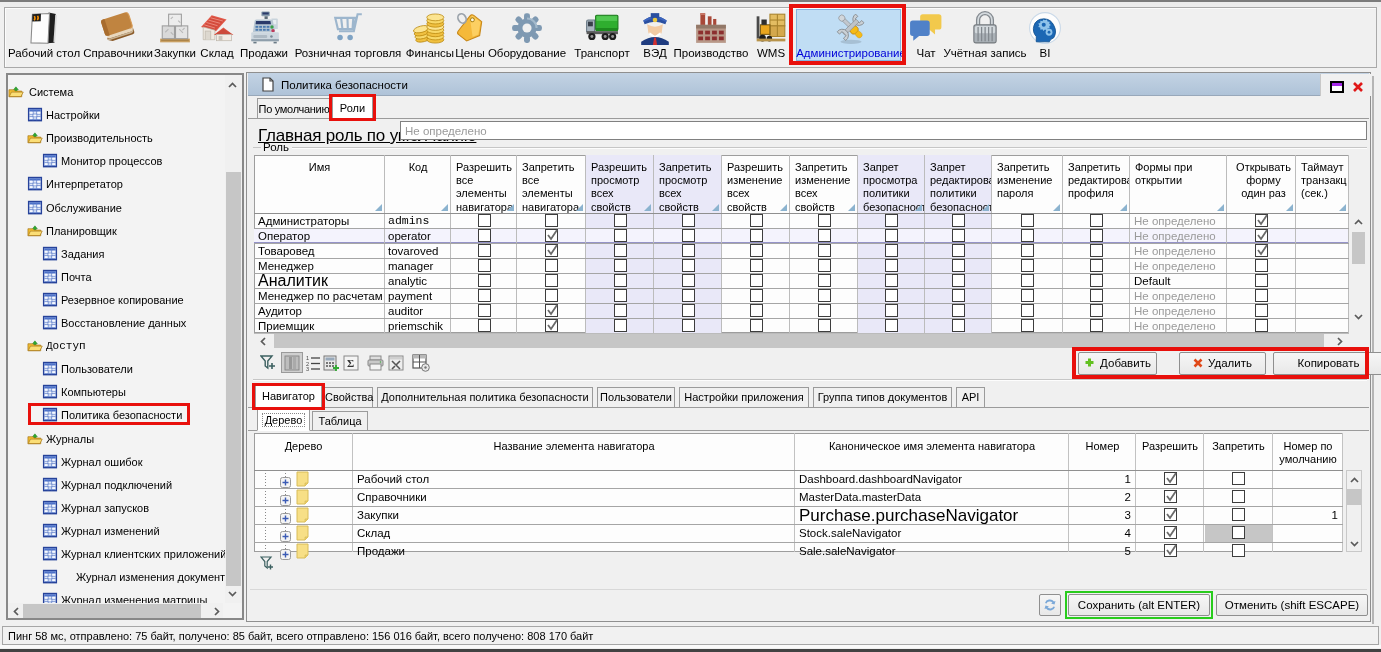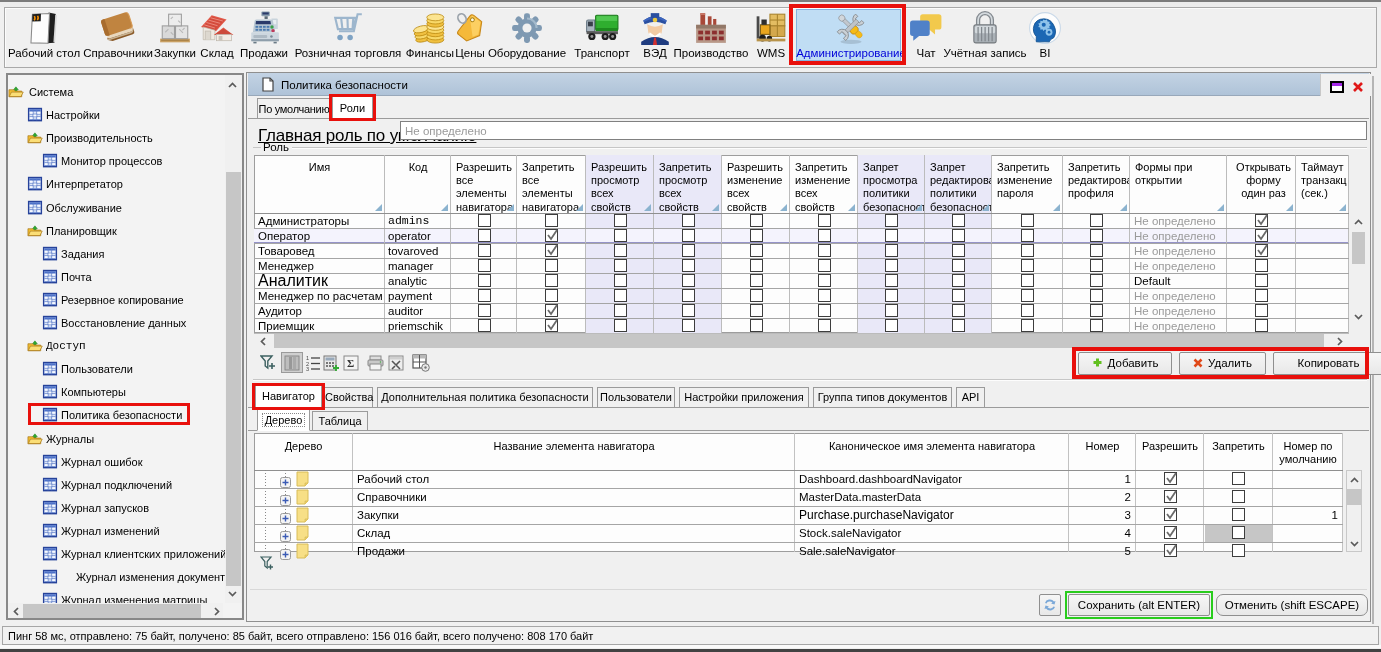--- a/index.html
+++ b/index.html
@@ -1020,21 +1020,21 @@
       <path d="M4 6 l8 8 M12 6 l-4.5 4.5 M7 11 l-3 3" stroke="#555" stroke-width="1.6"></path>
     </svg></div>
 <div class="abs" style="left:412px;top:354px;width:18px;height:18px;"><svg viewBox="0 0 18 18">
       <rect x="1" y="1" width="13" height="13" fill="#fff" stroke="#555" stroke-width="1.2"></rect>
       <rect x="1" y="1" width="13" height="3.5" fill="#b8b8b8"></rect>
       <line x1="7.5" y1="1" x2="7.5" y2="14" stroke="#555"></line>
       <line x1="1" y1="8" x2="14" y2="8" stroke="#555"></line>
       <circle cx="13.5" cy="13.5" r="3.8" fill="#e8e8e8" stroke="#777"></circle>
       <circle cx="13.5" cy="13.5" r="1.2" fill="#777"></circle>
     </svg></div>
-<div class="btn" style="left:1078px;top:352px;width:94px;height:23px;line-height:21px;"><svg width="11" height="11" viewBox="0 0 11 11" style="vertical-align:-1px;margin-right:5px;">
+<div class="btn" style="left:1078px;top:352px;width:79px;height:23px;line-height:21px;"><svg width="11" height="11" viewBox="0 0 11 11" style="vertical-align:-1px;margin-right:5px;">
       <path d="M1.5 5.5 h8 M5.5 1.5 v8" stroke="#62c020" stroke-width="3"></path>
     </svg>Добавить</div>
 <div class="btn" style="left:1179px;top:352px;width:87px;height:23px;line-height:21px;"><svg width="10" height="10" viewBox="0 0 10 10" style="vertical-align:-1px;margin-right:5px;">
       <path d="M1.5 1.5 l7 7 M8.5 1.5 l-7 7" stroke="#e04818" stroke-width="2.6"></path>
     </svg>Удалить</div>
 <div class="btn" style="left:1273px;top:352px;width:111px;height:23px;line-height:21px;">Копировать</div>
 <div class="redbox" style="left:1072px;top:347px;width:297px;height:32px;border-width:4px;"></div>
 <div class="abs" style="left:253px;top:379px;width:1114px;height:2px;border-top:1px solid #c6c6c6;border-bottom:1px solid #fdfdfd;"></div>
 <div class="abs" style="left:248px;top:407px;width:1121px;height:1px;background:#9b9b9b;"></div>
 <div class="tab tabact" style="left:255px;top:385px;width:67px;height:23px;line-height:21px;">Навигатор</div>
@@ -1105,21 +1105,21 @@
 <div class="gridh" style="left:254px;top:524px;width:1089px;"></div>
 <div class="abs" style="left:280px;top:510px;"><svg width="11" height="11" viewBox="0 0 11 11">
       <rect x="0.5" y="0.5" width="10" height="10" rx="2" fill="#f4f4f4" stroke="#9a9a9a"></rect>
       <path d="M2.5 5.5 h6 M5.5 2.5 v6" stroke="#3b5bb5" stroke-width="1.4"></path>
     </svg></div>
 <div class="abs" style="left:296px;top:507px;"><svg width="13" height="16" viewBox="0 0 13 16">
       <path d="M1 1 h11 v11 l-3 3 h-8 z" fill="#f7df86" stroke="#d8bc58" stroke-width="1"></path>
       <path d="M12 12 l-3 0 l0 3" fill="#eccf6e" stroke="#d8bc58" stroke-width=".8"></path>
     </svg></div>
 <div class="abs txt" style="left:357px;top:508px;font-size:11.5px;line-height:15px;">Закупки</div>
-<div class="abs txt" style="left:799px;top:508px;font-size:12px;line-height:15px;">Purchase.purchaseNavigator</div>
+<div class="abs txt" style="left:799px;top:508px;font-size:17px;line-height:15px;">Purchase.purchaseNavigator</div>
 <div class="abs txt" style="left:1069px;top:508px;font-size:11.5px;line-height:15px;width:62px;text-align:right;">3</div>
 <div class="abs txt" style="left:1273px;top:508px;font-size:11.5px;line-height:15px;width:65px;text-align:right;">1</div>
 <div class="cb chk" style="left:1164px;top:508px;">
     <svg width="15" height="16" viewBox="0 0 15 16">
       <path d="M3 8 l3 4 l6 -9" fill="none" stroke="#6a6a6a" stroke-width="1.8"></path>
     </svg>
   </div>
 <div class="cb" style="left:1232px;top:508px;"></div>
 <div class="gridh" style="left:254px;top:542px;width:1089px;"></div>
 <div class="abs" style="left:280px;top:528px;"><svg width="11" height="11" viewBox="0 0 11 11">
@@ -1173,14 +1173,14 @@
       <path d="M1 1 h10 l-3.8 4.5 v6.5 l-2.4 -2 v-4.5 z" fill="none" stroke="#3c6060" stroke-width="1.2"></path>
       <path d="M8 11 h5 M10.5 8.5 v5" stroke="#3c6060" stroke-width="1.4"></path>
     </svg></div>
 <div class="abs" style="left:250px;top:589px;width:1117px;height:1px;background:#d8d8d8;"></div>
 <div class="btn" style="left:1039px;top:594px;width:22px;height:22px;"><svg width="16" height="16" viewBox="0 0 16 16" style="margin-top:2px;">
       <path d="M3 6 a5 4.5 0 0 1 9 -1.5 l1.5 -0.5 l-1 3.5 l-3.5 -1 l1.5 -0.8 a3.5 3 0 0 0 -6 0.8 z" fill="#7aa8d8"></path>
       <path d="M13 10 a5 4.5 0 0 1 -9 1.5 l-1.5 0.5 l1 -3.5 l3.5 1 l-1.5 0.8 a3.5 3 0 0 0 6 -0.8 z" fill="#7aa8d8"></path>
     </svg></div>
 <div class="btn" style="left:1068px;top:594px;width:142px;height:22px;line-height:20px;">Сохранить (alt ENTER)</div>
 <div class="abs" style="left:1065px;top:591px;width:148px;height:28px;border:2.5px solid #28cc1c;z-index:40;"></div>
-<div class="btn" style="left:1216px;top:594px;width:152px;height:22px;line-height:20px;border-radius:7px;">Отменить (shift ESCAPE)</div>
+<div class="btn" style="left:1216px;top:594px;width:152px;height:22px;line-height:20px;">Отменить (shift ESCAPE)</div>
 <div class="abs" style="left:2px;top:626px;width:1377px;height:19px;background:#f1f1f1;border:1px solid #a6a6a6;"></div>
 <div class="abs txt" style="left:8px;top:630px;font-size:11px;">Пинг 58 мс, отправлено: 75 байт, получено: 85 байт, всего отправлено: 156 016 байт, всего получено: 808 170 байт</div>
 </body></html>

